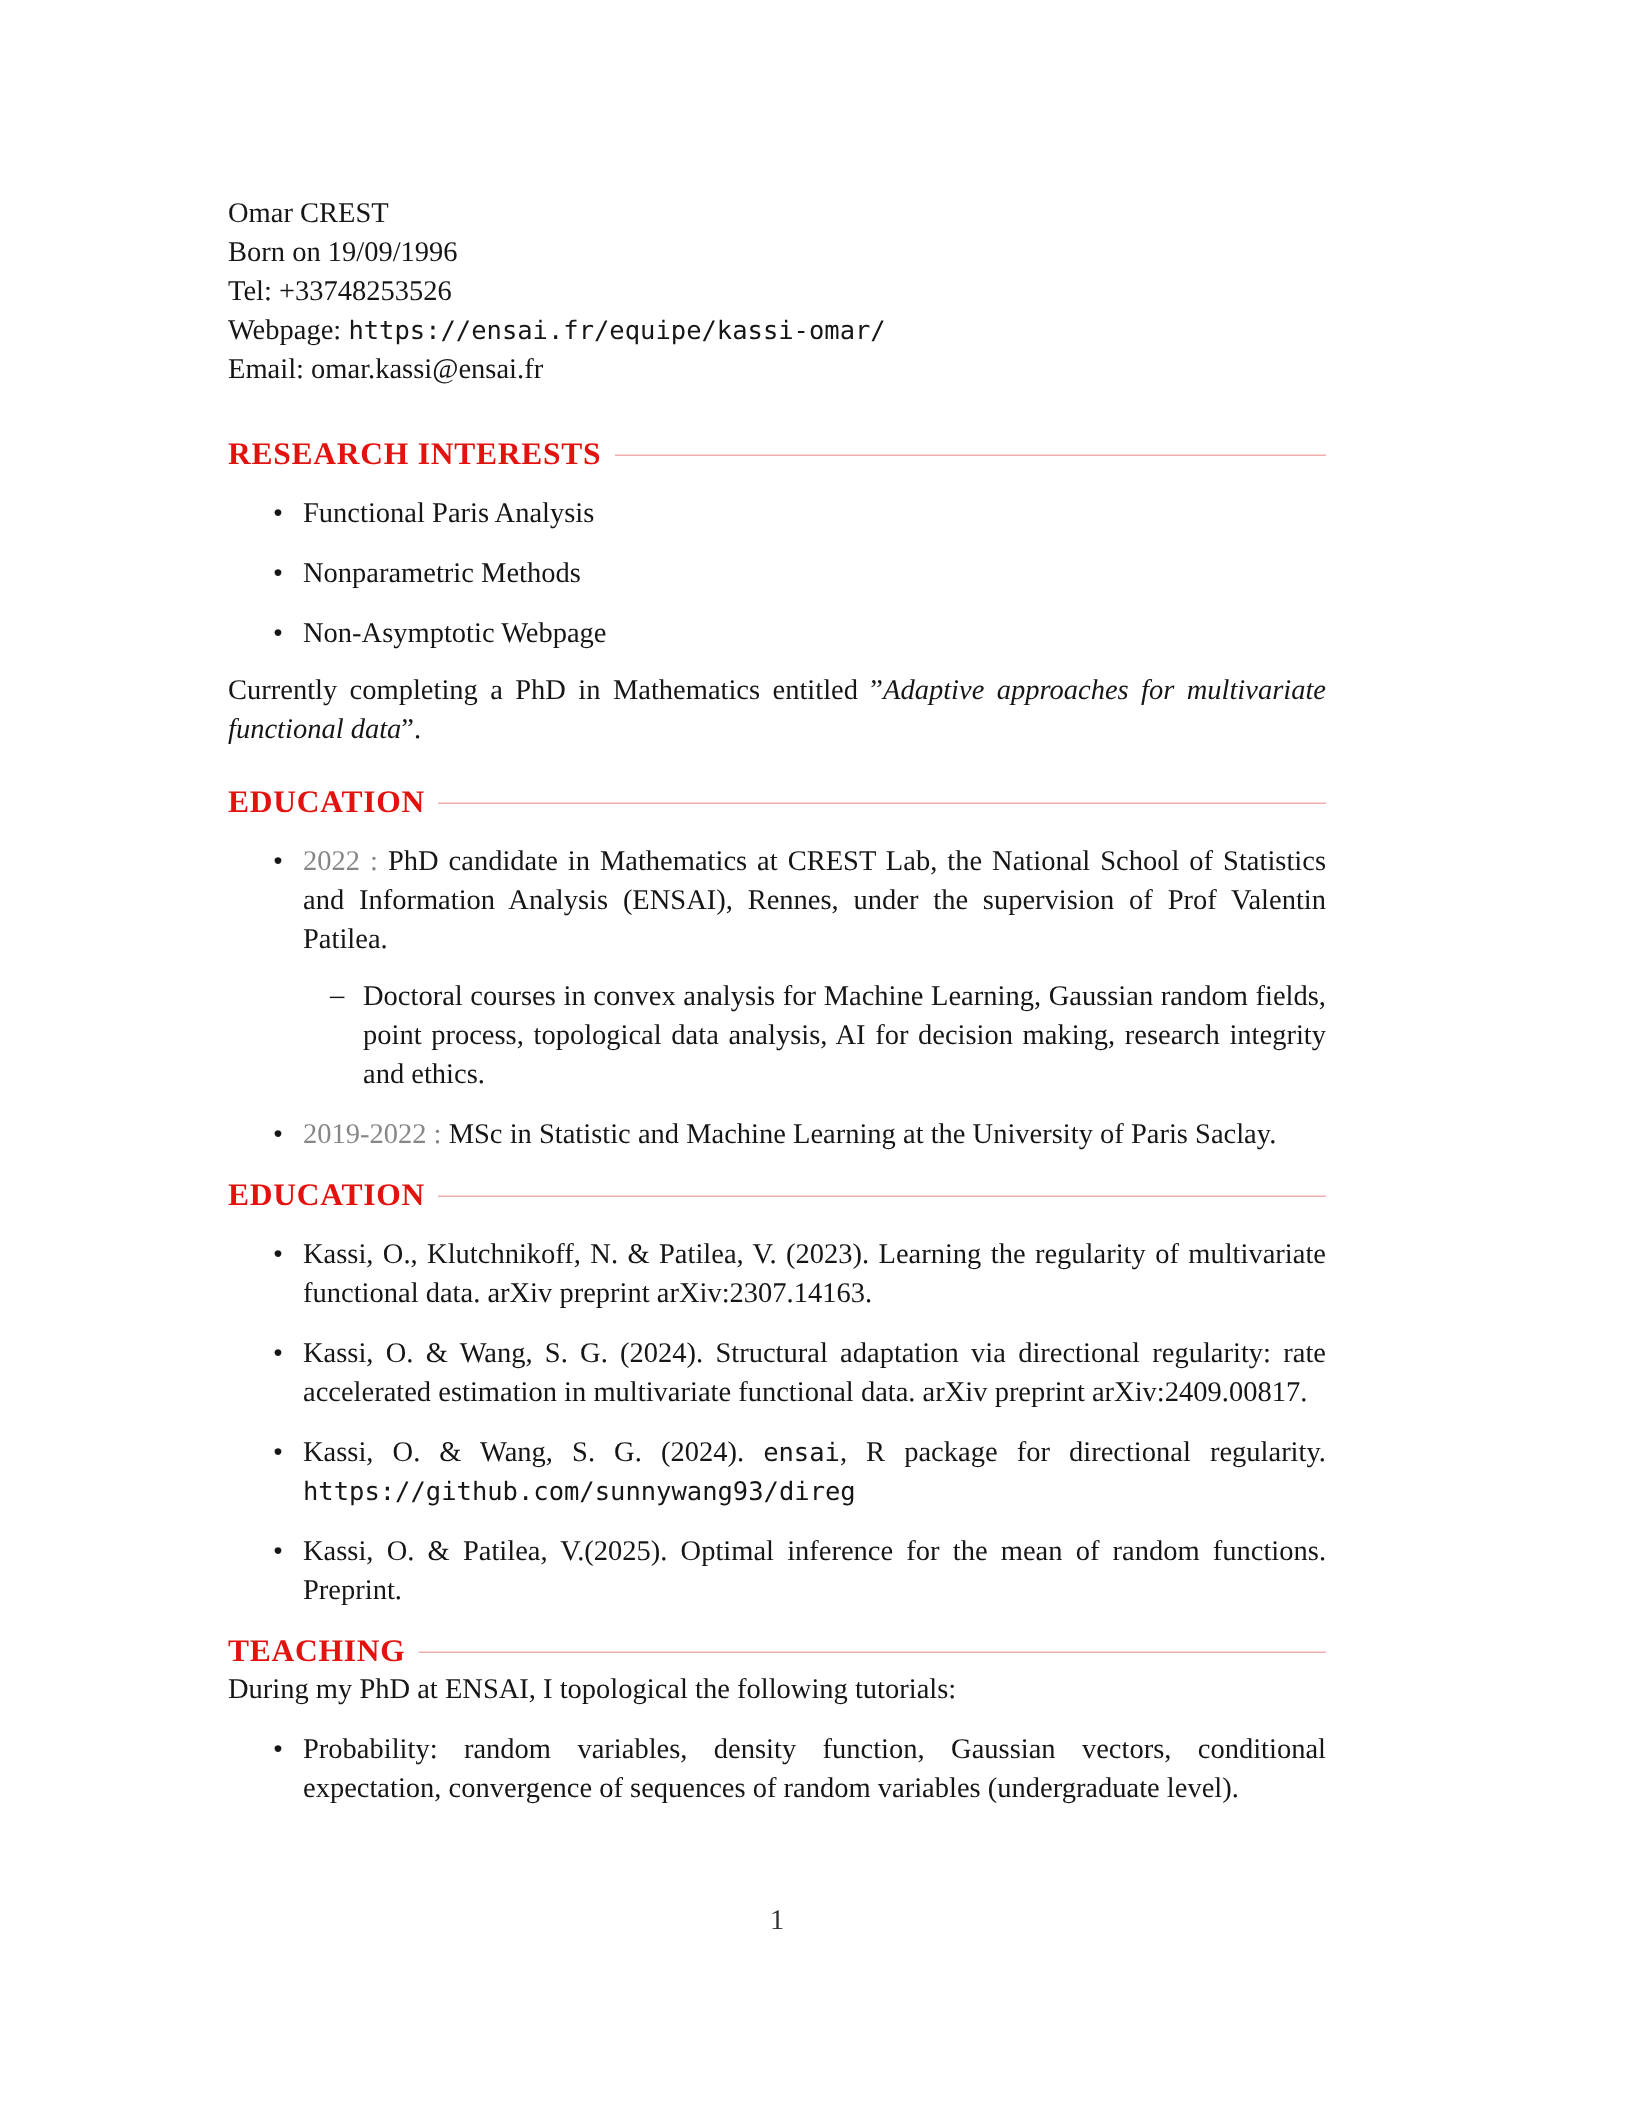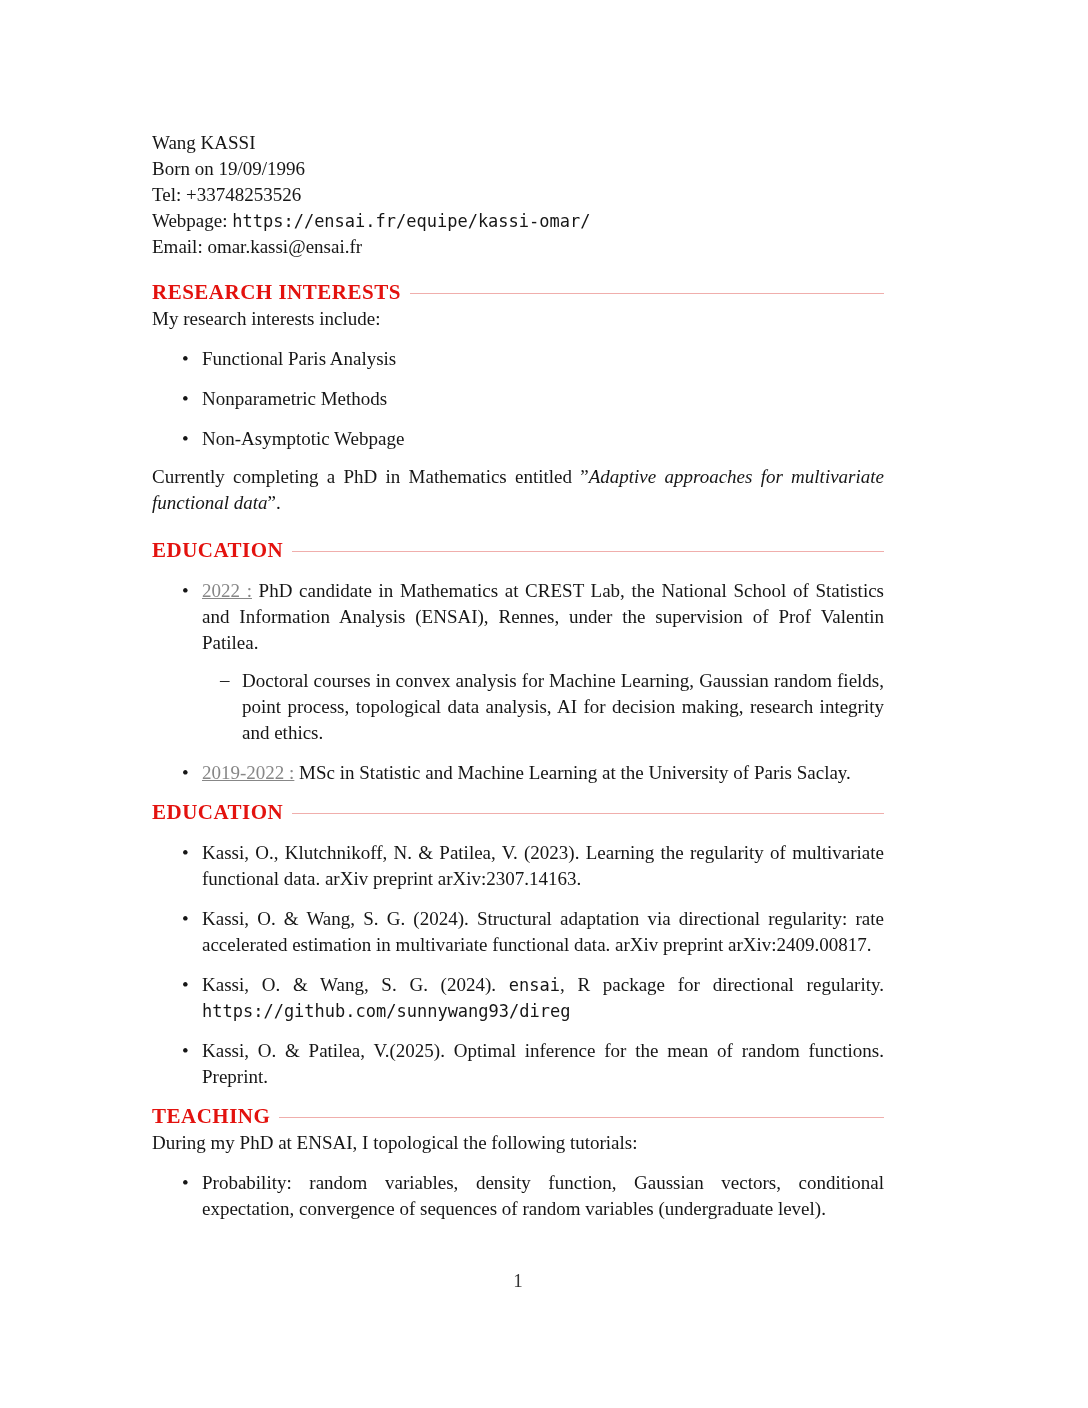--- a/index.html
+++ b/index.html
@@ -26,21 +26,21 @@
     position: absolute;
     top: 130px;
     left: 152px;
     width: 732px;
   }
   .header div { text-align: left; }
   .mono {
     font-family: "DejaVu Sans Mono", "Liberation Mono", monospace;
     font-size: 17px;
   }
-  .section.mt14 { margin-top: 18px; }
+  .section.mt14 { margin-top: 28px; }
   .section.mt20 { margin-top: 20px; }
   .section.mt8  { margin-top: 8px; }
   .heading {
     display: flex;
     align-items: center;
     height: 28px;
   }
   .heading-text {
     font-weight: bold;
     color: var(--heading-red);
@@ -76,52 +76,51 @@
   ul.sublist {
     margin: 12px 0 0 0;
     padding-left: 40px;
   }
   ul.sublist > li::before {
     content: "\2013";
     position: absolute;
     left: -22px;
     top: -1px;
   }
-  .date { color: var(--date-gray); text-decoration: underline; }
+  .date { color: var(--date-gray); }
   .pagenum {
     position: absolute;
     top: 1268px;
     left: 152px;
     width: 732px;
     text-align: center;
     color: #333;
   }
 </style>
 </head>
 <body>
 
 <div class="content">
 
   <div class="header">
-    <div>Wang KASSI</div>
+    <div>Omar CREST</div>
     <div>Born on 19/09/1996</div>
     <div>Tel: +33748253526</div>
     <div>
       <span>Webpage:</span>
       <span class="mono">https://ensai.fr/equipe/kassi-omar/</span>
     </div>
     <div>Email: omar.kassi@ensai.fr</div>
   </div>
 
   <div class="section mt14">
     <div class="heading">
       <span class="heading-text">RESEARCH INTERESTS</span>
       <span class="rule"></span>
     </div>
-    <p>My research interests include:</p>
     <ul class="bullets">
       <li><span>Functional Paris Analysis</span></li>
       <li><span>Nonparametric Methods</span></li>
       <li><span>Non-Asymptotic Webpage</span></li>
     </ul>
     <p class="outro"><span>Currently completing a PhD in Mathematics entitled ”</span><i>Adaptive approaches for multivariate functional data</i><span>”.</span></p>
   </div>
 
   <div class="section mt20">
     <div class="heading">

